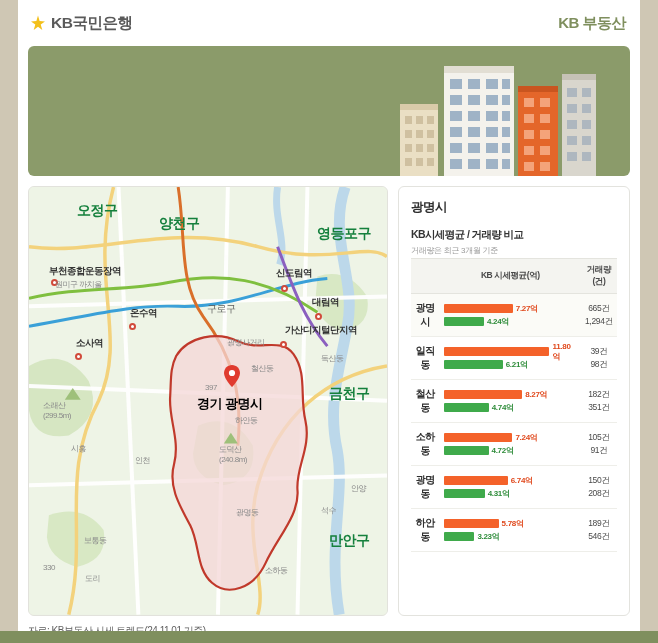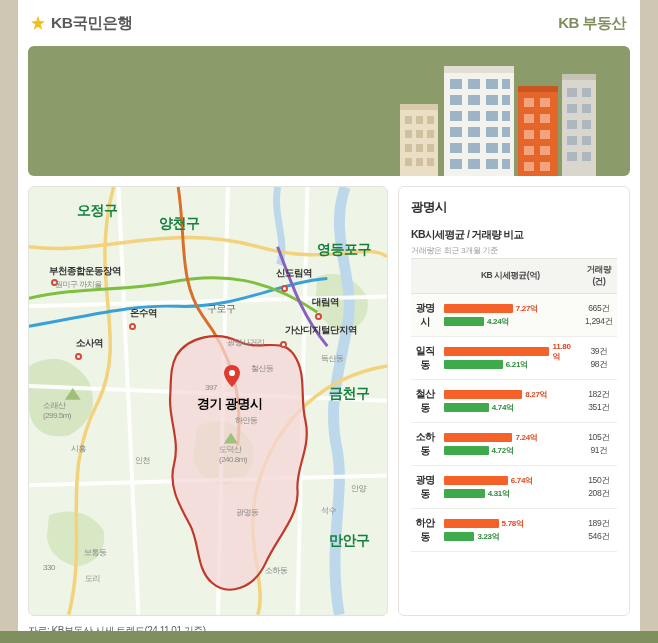--- a/index.html
+++ b/index.html
@@ -331,21 +331,21 @@
                    C272 330 250 352 238 378 C226 404 200 412 184 398
                    C168 384 172 360 162 340 C150 318 140 300 146 278
                    C152 254 140 232 142 210 C143 192 142 182 148 170 Z" fill="#f4d7d7" fill-opacity="0.75" stroke="#c0392b" stroke-width="2.2"></path>
 
           <path d="M196 258 l7 -11 l7 11 z" fill="#9ec07a"></path>
           <path d="M36 214 l8 -12 l8 12 z" fill="#9ec07a"></path>
         </svg>
 
         <div class="map-label big" style="left:48px; top:15px;">오정구</div>
         <div class="map-label big" style="left:130px; top:28px;">양천구</div>
-        <div class="map-label big" style="left:288px; top:54px;">영등포구</div>
+        <div class="map-label big" style="left:288px; top:38px;">영등포구</div>
         <div class="map-label big" style="left:300px; top:198px;">금천구</div>
         <div class="map-label big" style="left:300px; top:345px;">만안구</div>
         <div class="map-label" style="left:178px; top:115px;">구로구</div>
 
         <div class="station-dot" style="left:22px; top:92px;"></div>
         <div class="map-label station" style="left:20px; top:78px;">부천종합운동장역</div>
         <div class="map-label sub" style="left:26px; top:92px;">원미구 까치울</div>
 
         <div class="station-dot" style="left:252px; top:98px;"></div>
         <div class="map-label station" style="left:247px; top:80px;">신도림역</div>
@@ -364,21 +364,21 @@
 
         <div class="map-label sub" style="left:198px; top:150px;">광명사거리</div>
         <div class="map-label sub" style="left:292px; top:166px;">독산동</div>
         <div class="map-label sub" style="left:222px; top:176px;">철산동</div>
         <div class="map-label sub" style="left:206px; top:228px;">하안동</div>
         <div class="map-label sub" style="left:14px; top:214px; line-height:1.25;">소래산<br>(299.5m)</div>
         <div class="map-label sub" style="left:190px; top:258px; line-height:1.25;">도덕산<br>(240.8m)</div>
         <div class="map-label sub" style="left:42px; top:256px;">시흥</div>
         <div class="map-label sub" style="left:106px; top:268px;">인천</div>
         <div class="map-label sub" style="left:207px; top:320px;">광명동</div>
-        <div class="map-label sub" style="left:55px; top:360px;">보통동</div>
+        <div class="map-label sub" style="left:55px; top:348px;">보통동</div>
         <div class="map-label sub" style="left:292px; top:318px;">석수</div>
         <div class="map-label sub" style="left:322px; top:296px;">안양</div>
         <div class="map-label sub" style="left:56px; top:386px;">도리</div>
         <div class="map-label sub" style="left:236px; top:378px;">소하동</div>
         <div class="map-label sub" style="left:14px; top:376px;">330</div>
         <div class="map-label sub" style="left:176px; top:196px;">397</div>
 
         <div class="pin" style="left:195px; top:178px;">
           <svg width="16" height="22" viewBox="0 0 16 22">
             <path d="M8 0 C3.6 0 0 3.6 0 8 C0 14 8 22 8 22 C8 22 16 14 16 8 C16 3.6 12.4 0 8 0 Z" fill="#e03b2f"></path>

